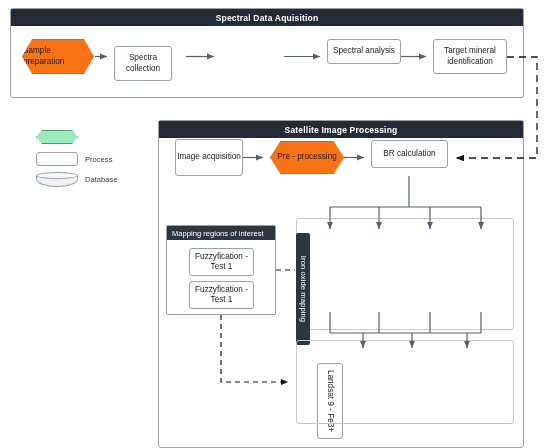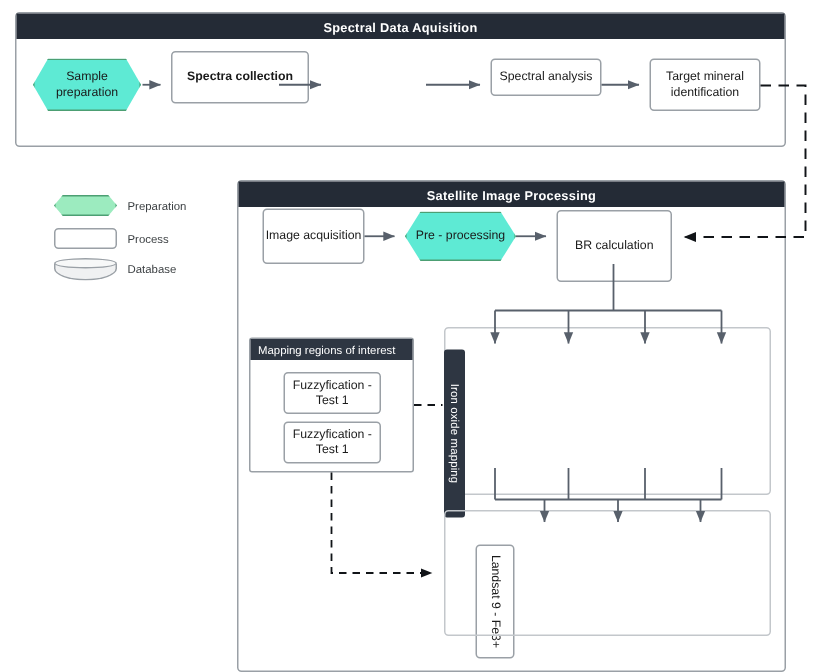--- a/index.html
+++ b/index.html
@@ -46,23 +46,23 @@
     text-align:center;
     line-height:1.25;
     box-sizing:border-box;
   }
   .prep{
     color:#1a1a1a;
     font-size:8.2px;
     display:flex;
     align-items:center;
     justify-content:center;
-    text-align:center;
+    text-align:left;
     line-height:1.25;
-    background:#5eead4;
+    background:#f97316;
     border:1px solid #4c9f73;
     box-sizing:border-box;
     clip-path:polygon(14% 0%,86% 0%,100% 50%,86% 100%,14% 100%,0% 50%);
   }
   .db{
     position:relative;
     box-sizing:border-box;
   }
   .db .body{
     position:absolute;left:0;right:0;top:6px;bottom:0;
@@ -176,35 +176,34 @@
 <div id="canvas">
 
   <div class="abs group" style="left:10px;top:8px;width:514px;height:90px;">
     <div class="group-title" style="height:17px;">Spectral Data Aquisition</div>
   </div>
 
   <div class="abs prep" style="left:22px;top:39px;width:72px;height:35px;">
     <span>Sample preparation</span>
   </div>
 
-  <div class="abs proc" style="left:114px;top:34px;width:92px;height:35px;font-weight:bold;">
+  <div class="abs proc" style="left:114px;top:46px;width:58px;height:35px;">
     <span>Spectra collection</span>
   </div>
 
 
   <div class="abs proc" style="left:327px;top:39px;width:74px;height:25px;">
     <span>Spectral analysis</span>
   </div>
 
   <div class="abs proc" style="left:433px;top:39px;width:74px;height:35px;">
     <span>Target mineral identification</span>
   </div>
 
   <div class="abs lg-hex" style="left:36px;top:130px;width:42px;height:14px;"></div>
-  <div class="abs legend-label" style="left:85px;top:130px;width:80px;height:14px;">Preparation</div>
 
   <div class="abs lg-proc" style="left:36px;top:152px;width:42px;height:14px;"></div>
   <div class="abs legend-label" style="left:85px;top:152px;width:80px;height:14px;">Process</div>
 
   <div class="abs lg-db" style="left:36px;top:172px;width:42px;height:15px;">
     <div class="body"></div>
     <div class="top"></div>
   </div>
   <div class="abs legend-label" style="left:85px;top:172px;width:80px;height:15px;">Database</div>
 
@@ -213,21 +212,21 @@
   </div>
 
   <div class="abs proc" style="left:175px;top:139px;width:68px;height:37px;">
     <span>Image acquisition</span>
   </div>
 
   <div class="abs prep" style="left:270px;top:141px;width:74px;height:33px;">
     <span>Pre - processing</span>
   </div>
 
-  <div class="abs proc" style="left:371px;top:140px;width:77px;height:48px;">
+  <div class="abs proc" style="left:371px;top:140px;width:77px;height:28px;">
     <span>BR calculation</span>
   </div>
 
   <div class="abs lightgroup" style="left:296px;top:218px;width:218px;height:112px;"></div>
 
   <div class="abs sidebar flip" style="left:296px;top:218px;width:14px;height:112px;">
     <span>Iron oxide mapping</span>
   </div>
 
   <div class="abs vbox" style="left:317px;top:236px;width:26px;height:76px;">

